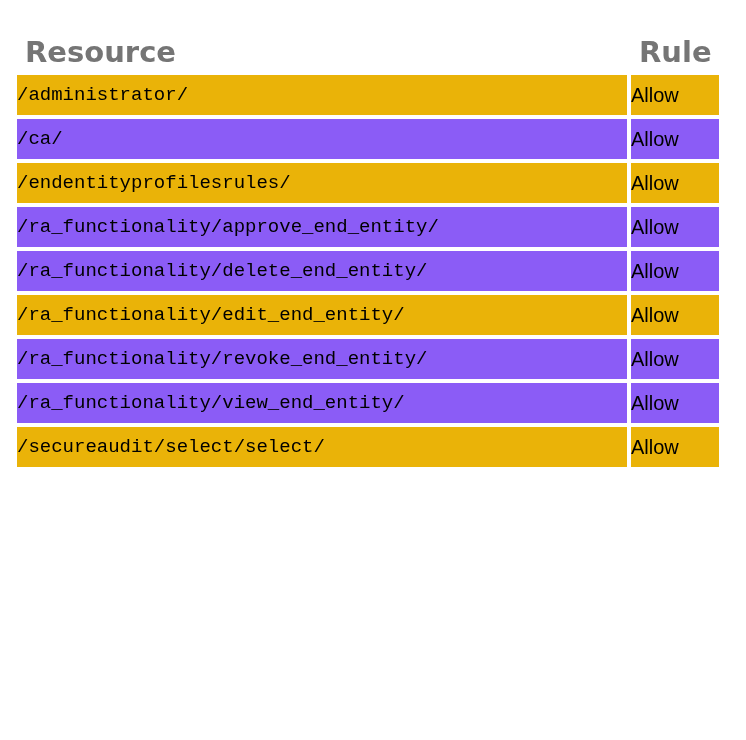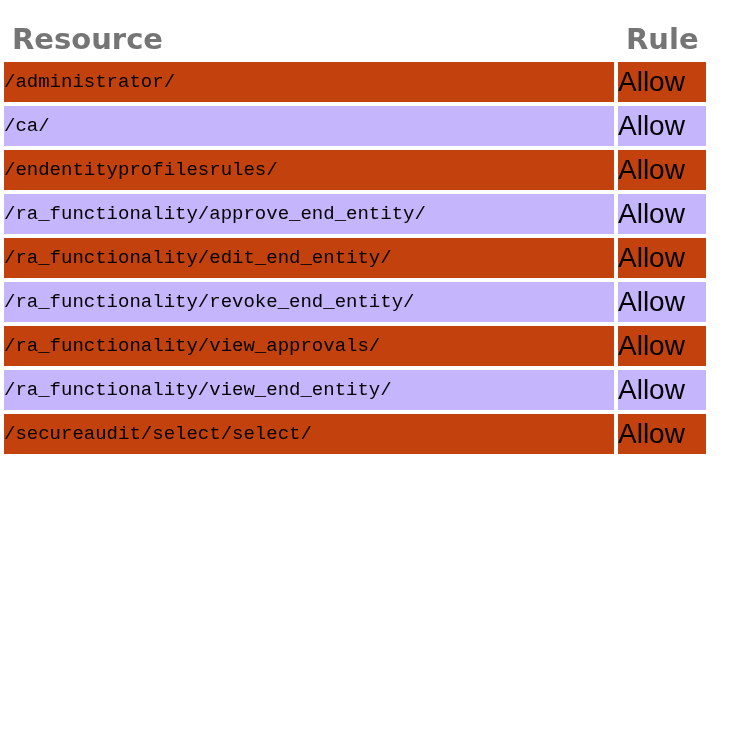--- a/index.html
+++ b/index.html
@@ -7,21 +7,21 @@
     padding: 0;
     background: #ffffff;
     width: 746px;
     height: 740px;
     overflow: hidden;
     font-family: "Liberation Sans", sans-serif;
   }
   table.rules-table {
     border-collapse: separate;
     border-spacing: 4px;
-    margin: 0;
+    margin: 13px;
     table-layout: fixed;
   }
   table.rules-table th {
     font-family: "DejaVu Sans", sans-serif;
     font-weight: bold;
     font-size: 29px;
     color: #757575;
     text-align: left;
     vertical-align: bottom;
     height: 52px;
@@ -38,27 +38,27 @@
   }
   td.resource-cell {
     font-family: "Liberation Mono", monospace;
     font-size: 19px;
     color: #000000;
     padding-left: 8px;
     width: 610px;
   }
   td.rule-cell {
     font-family: "Liberation Sans", sans-serif;
-    font-size: 28px;
+    font-size: 20px;
     color: #000000;
     padding-left: 6px;
     width: 88px;
   }
-  tr.row-odd td  { background: #c2410c; }
-  tr.row-even td { background: #c4b5fd; }
+  tr.row-odd td  { background: #eab308; }
+  tr.row-even td { background: #8b5cf6; }
 </style>
 </head>
 <body>
 
 <table class="rules-table">
   <thead>
     <tr>
       <th>Resource</th>
       <th>Rule</th>
     </tr>
@@ -73,30 +73,30 @@
         <td class="rule-cell">Allow</td>
       </tr>
       <tr class="row-odd">
         <td class="resource-cell">/endentityprofilesrules/</td>
         <td class="rule-cell">Allow</td>
       </tr>
       <tr class="row-even">
         <td class="resource-cell">/ra_functionality/approve_end_entity/</td>
         <td class="rule-cell">Allow</td>
       </tr>
+      <tr class="row-even">
+        <td class="resource-cell">/ra_functionality/delete_end_entity/</td>
+        <td class="rule-cell">Allow</td>
+      </tr>
       <tr class="row-odd">
         <td class="resource-cell">/ra_functionality/edit_end_entity/</td>
         <td class="rule-cell">Allow</td>
       </tr>
       <tr class="row-even">
         <td class="resource-cell">/ra_functionality/revoke_end_entity/</td>
-        <td class="rule-cell">Allow</td>
-      </tr>
-      <tr class="row-odd">
-        <td class="resource-cell">/ra_functionality/view_approvals/</td>
         <td class="rule-cell">Allow</td>
       </tr>
       <tr class="row-even">
         <td class="resource-cell">/ra_functionality/view_end_entity/</td>
         <td class="rule-cell">Allow</td>
       </tr>
       <tr class="row-odd">
         <td class="resource-cell">/secureaudit/select/select/</td>
         <td class="rule-cell">Allow</td>
       </tr>

